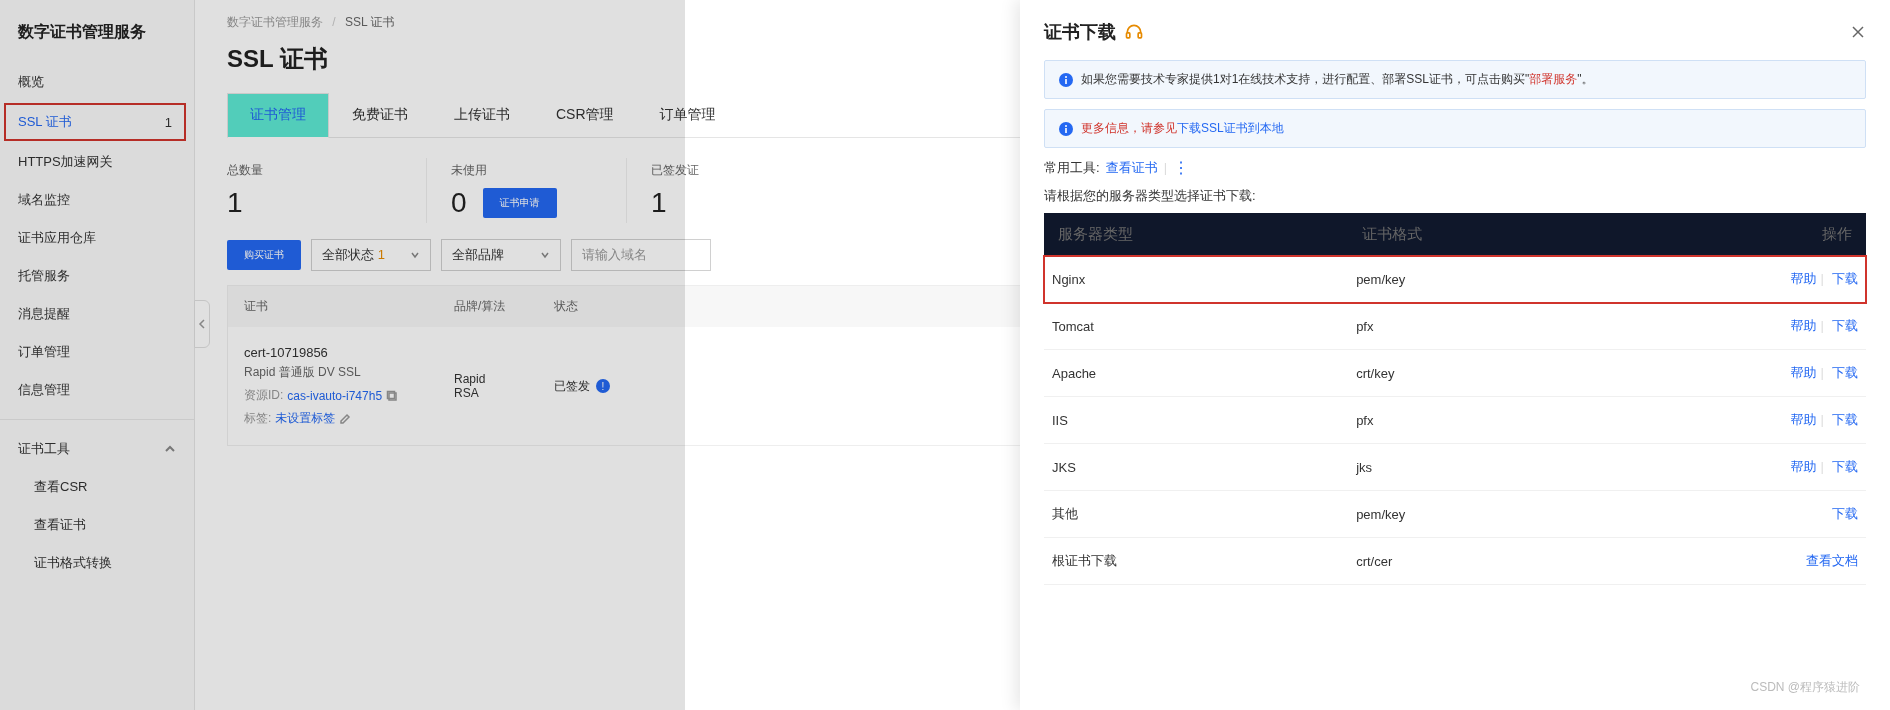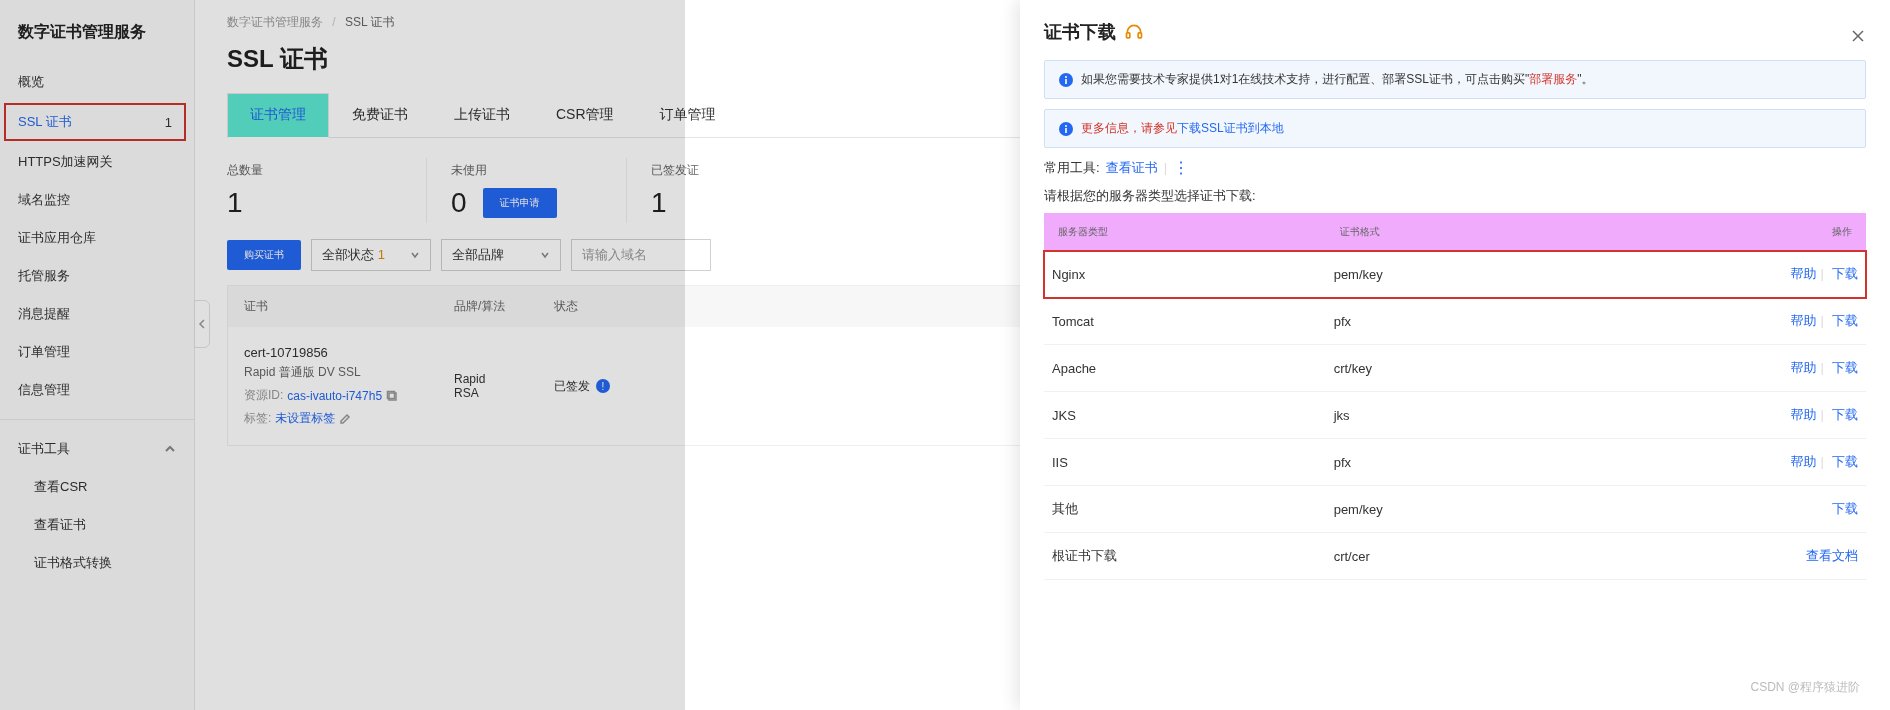--- a/index.html
+++ b/index.html
@@ -55,38 +55,38 @@
 .cert-res{font-size:12px; color:#2468f2; display:flex; align-items:center; gap:4px; margin-bottom:6px;}
 .cert-res .res-label{color:#999;}
 .cert-tag{font-size:12px; color:#2468f2; display:flex; align-items:center; gap:4px;}
 .cert-tag .tag-label{color:#999;}
 .copy-ic, .edit-ic{ width:12px;height:12px; display:inline-block;}
 .copy-ic svg, .edit-ic svg{width:12px;height:12px; stroke:#999; fill:none; stroke-width:1.5;}
 .blue-dot{ width:14px; height:14px; border-radius:50%; background:#2468f2; color:#fff; font-size:10px; display:inline-flex; align-items:center; justify-content:center;}
 
 
 .drawer { position:absolute; right:0; top:0; width:870px; height:710px; background:#fff; box-shadow: -4px 0 16px rgba(0,0,0,0.1); z-index:10; display:flex; flex-direction:column;}
-.drawer-head { display:flex; align-items:flex-end; justify-content:space-between; padding: 20px 24px 16px;}
+.drawer-head { display:flex; align-items:center; justify-content:space-between; padding: 20px 24px 16px;}
 .drawer-title { display:flex; align-items:center; gap:8px; font-size:18px; font-weight:600; color:#222;}
 .headset{ width:20px; height:20px;}
 .headset svg{width:20px;height:20px; stroke:#e68a00; fill:none; stroke-width:2;}
 .close-x { width:16px; height:16px; cursor:pointer;}
 .close-x svg{width:16px;height:16px; stroke:#666; stroke-width:1.5;}
 .drawer-body{ padding: 0 24px; overflow:auto; flex:1;}
 .banner { border:1px solid #cfe0f5; background:#f2f7fd; border-radius:2px; padding: 10px 14px; font-size:12px; color:#333; display:flex; align-items:flex-start; gap:8px; margin-bottom:10px;}
 .banner .info-ic{ width:14px; height:14px; flex:0 0 14px; margin-top:2px;}
 .banner .info-ic svg{width:14px;height:14px; fill:#2468f2;}
 .banner a.red{ color:#d0342c;}
 .banner a.blue{ color:#2468f2;}
 .tool-row{ font-size:13px; color:#333; display:flex; align-items:center; gap:6px; margin: 10px 0;}
 .tool-row a{ color:#2468f2; cursor:pointer;}
 .dots{ color:#2468f2; font-size:16px; letter-spacing:2px; cursor:pointer;}
 .hint{ font-size:13px; color:#333; margin: 10px 0 8px;}
 .dl-table{ width:100%; border-collapse:collapse;}
-.dl-table thead th{ text-align:left; background:#f0abfc; font-weight:normal; font-size:10px; color:#666; padding: 12px 14px;}
+.dl-table thead th{ text-align:left; background:#0f172a; font-weight:normal; font-size:15px; color:#666; padding: 12px 14px;}
 .dl-table thead th:last-child{text-align:right;}
 .dl-table tbody td{ padding: 14px 8px; font-size:13px; color:#333; border-bottom:1px solid #f0f0f0;}
 .dl-table tbody td.ops{ text-align:right; white-space:nowrap;}
 .dl-table tbody td.ops a{ color:#2468f2; cursor:pointer; margin-left:4px;}
 .dl-table tbody td.ops .sep{ color:#ddd; margin: 0 4px;}
 .row-highlight{ outline:2px solid #d0342c; outline-offset:-1px;}
 .watermark{ position:absolute; right:30px; bottom:14px; font-size:12px; color:#bbb; z-index:20; pointer-events:none;}
 </style>
 </head>
 <body>
@@ -291,27 +291,27 @@
             <td>Tomcat</td>
             <td>pfx</td>
             <td class="ops"><a>帮助</a><span class="sep">|</span><a>下载</a></td>
           </tr>
           <tr>
             <td>Apache</td>
             <td>crt/key</td>
             <td class="ops"><a>帮助</a><span class="sep">|</span><a>下载</a></td>
           </tr>
           <tr>
+            <td>IIS</td>
+            <td>pfx</td>
+            <td class="ops"><a>帮助</a><span class="sep">|</span><a>下载</a></td>
+          </tr>
+          <tr>
             <td>JKS</td>
             <td>jks</td>
-            <td class="ops"><a>帮助</a><span class="sep">|</span><a>下载</a></td>
-          </tr>
-          <tr>
-            <td>IIS</td>
-            <td>pfx</td>
             <td class="ops"><a>帮助</a><span class="sep">|</span><a>下载</a></td>
           </tr>
           <tr>
             <td>其他</td>
             <td>pem/key</td>
             <td class="ops"><a>下载</a></td>
           </tr>
           <tr>
             <td>根证书下载</td>
             <td>crt/cer</td>

